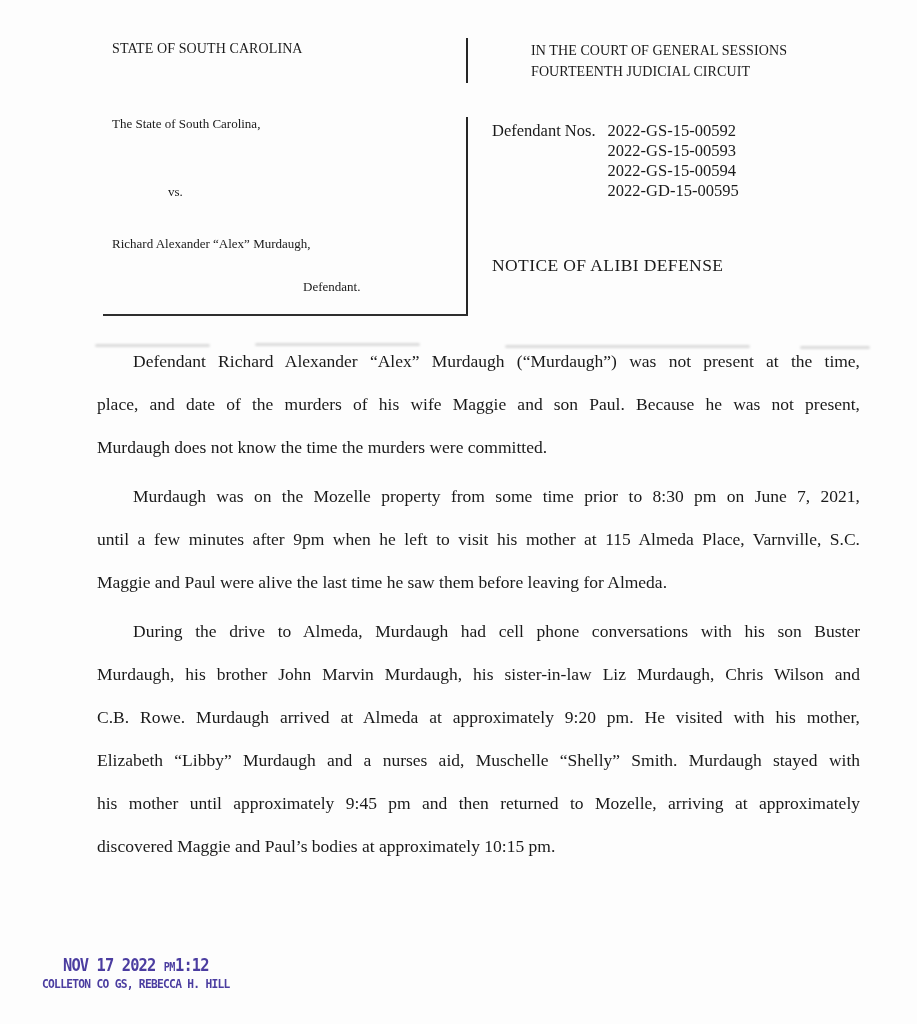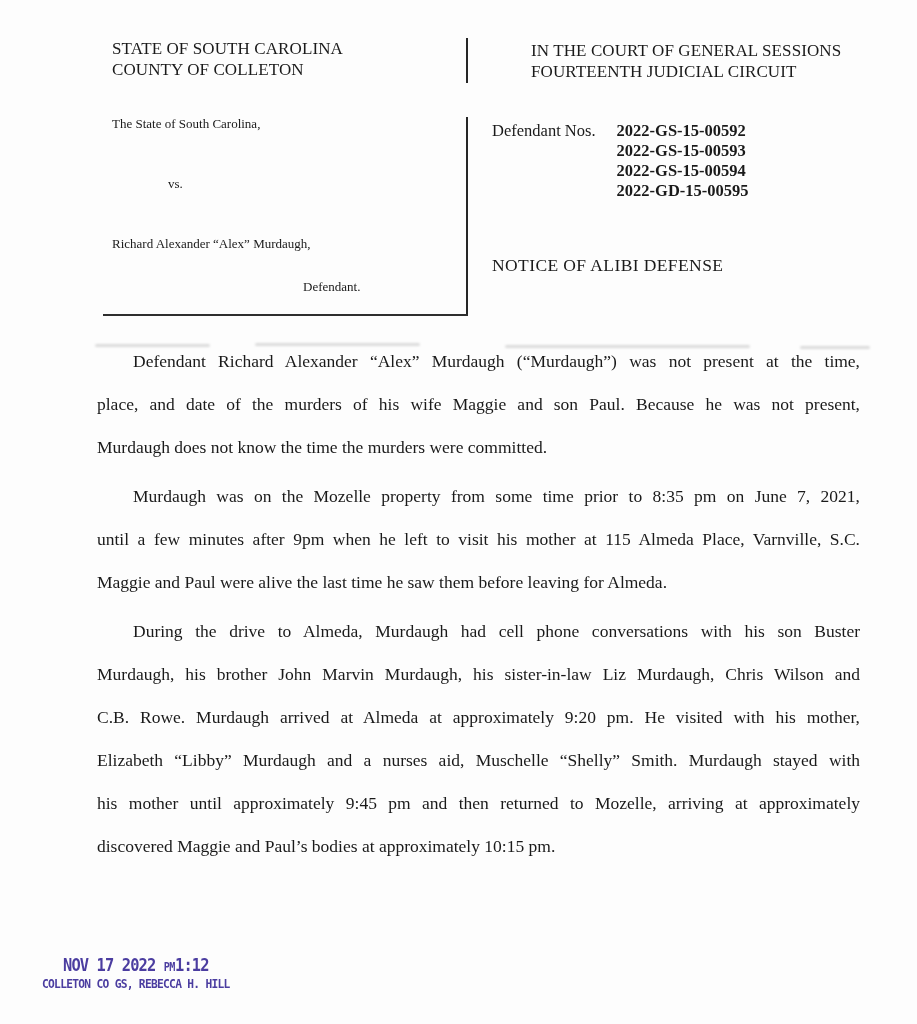--- a/index.html
+++ b/index.html
@@ -8,36 +8,36 @@
     position: relative;
     background: #fdfdfd;
     font-family: "Liberation Serif", "DejaVu Serif", serif;
     color: #1a1a1a;
     overflow: hidden;
   }
   .abs { position: absolute; }
 
   
   .hdr-caps {
-    font-size: 17px;
+    font-size: 14px;
     line-height: 21px;
     letter-spacing: 0.1px;
   }
   .hdr-left  { left: 112px; top: 38px; }
   .hdr-right { left: 492px; top: 40px; margin-left: 39px; }
 
   .party { font-size: 13px; }
   .plaintiff      { left: 112px; top: 116px; }
-  .versus         { left: 168px; top: 176px; }
+  .versus         { left: 168px; top: 184px; }
   .defendant-name { left: 112px; top: 236px; }
   .defendant-label{ left: 303px; top: 279px; }
 
   .indictment-row { left: 492px; top: 121px; display: flex; font-size: 16.5px; }
   .indictment-label { white-space: nowrap; }
-  .indictment-nums { margin-left: 21px; line-height: 20px; font-weight: bold; }
+  .indictment-nums { margin-left: 12px; line-height: 20px; }
   .indictment-nums div { white-space: nowrap; }
 
   .notice-title {
     left: 492px; top: 255px;
     font-size: 17.5px;
     font-weight: normal;
     letter-spacing: 0.4px;
   }
 
   
@@ -89,21 +89,20 @@
     font-size: 12.5px;
     letter-spacing: -0.8px;
     transform: scaleX(0.9);
   }
 </style>
 </head>
 <body>
 
 <div class="abs hdr-caps hdr-left">
   <div>STATE OF SOUTH CAROLINA</div>
-  <div>COUNTY OF COLLETON</div>
 </div>
 
 <div class="abs hdr-caps hdr-right">
   <div>IN THE COURT OF GENERAL SESSIONS</div>
   <div>FOURTEENTH JUDICIAL CIRCUIT</div>
 </div>
 
 <div class="abs vline vline-top"></div>
 <div class="abs vline vline-main"></div>
 <div class="abs hline-caption"></div>
@@ -125,21 +124,21 @@
 
 <div class="abs notice-title">NOTICE OF ALIBI DEFENSE</div>
 
 <div class="abs body-text">
   <div class="para">
     <div class="bline j ind">Defendant Richard Alexander “Alex” Murdaugh (“Murdaugh”) was not present at the time,</div>
     <div class="bline j">place, and date of the murders of his wife Maggie and son Paul. Because he was not present,</div>
     <div class="bline">Murdaugh does not know the time the murders were committed.</div>
   </div>
   <div class="para">
-    <div class="bline j ind">Murdaugh was on the Mozelle property from some time prior to 8:35 pm on June 7, 2021,</div>
+    <div class="bline j ind">Murdaugh was on the Mozelle property from some time prior to 8:30 pm on June 7, 2021,</div>
     <div class="bline j">until a few minutes after 9pm when he left to visit his mother at 115 Almeda Place, Varnville, S.C.</div>
     <div class="bline">Maggie and Paul were alive the last time he saw them before leaving for Almeda.</div>
   </div>
   <div class="para">
     <div class="bline j ind">During the drive to Almeda, Murdaugh had cell phone conversations with his son Buster</div>
     <div class="bline j">Murdaugh, his brother John Marvin Murdaugh, his sister-in-law Liz Murdaugh, Chris Wilson and</div>
     <div class="bline j">C.B. Rowe. Murdaugh arrived at Almeda at approximately 9:20 pm.  He visited with his mother,</div>
     <div class="bline j">Elizabeth “Libby” Murdaugh and a nurses aid, Muschelle “Shelly” Smith. Murdaugh stayed with</div>
     <div class="bline j">his mother until approximately 9:45 pm and then returned to Mozelle, arriving at approximately</div>
     <div class="bline">discovered Maggie and Paul’s bodies at approximately 10:15 pm.</div>

